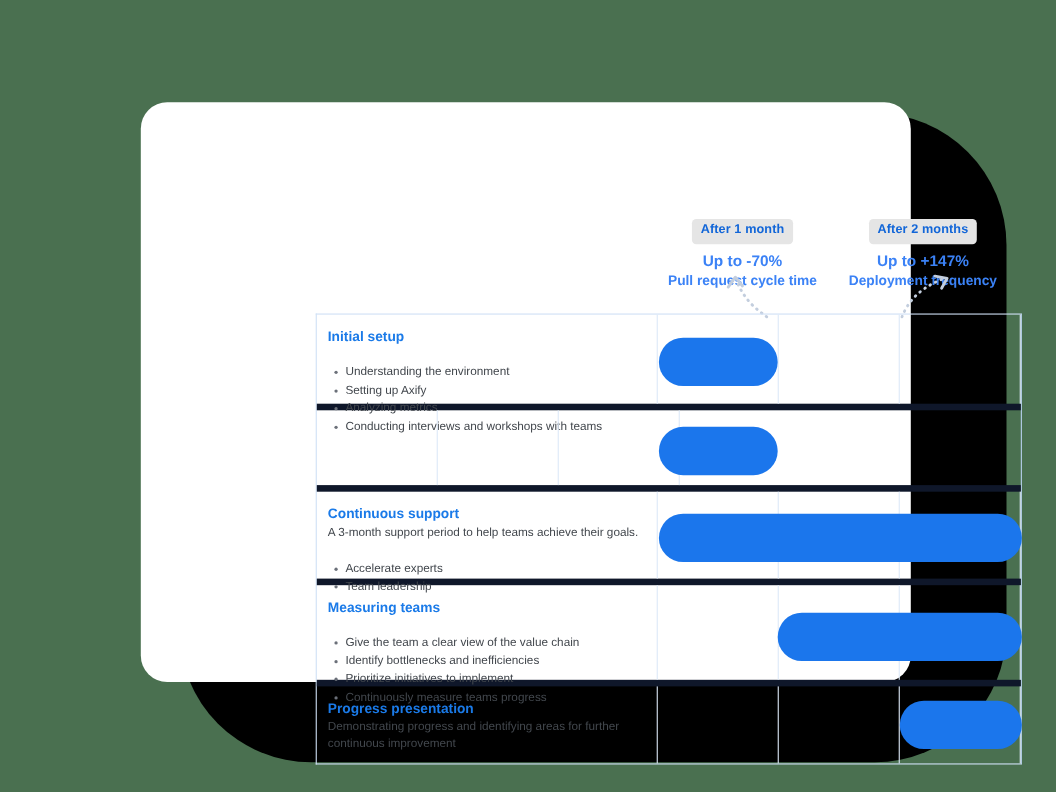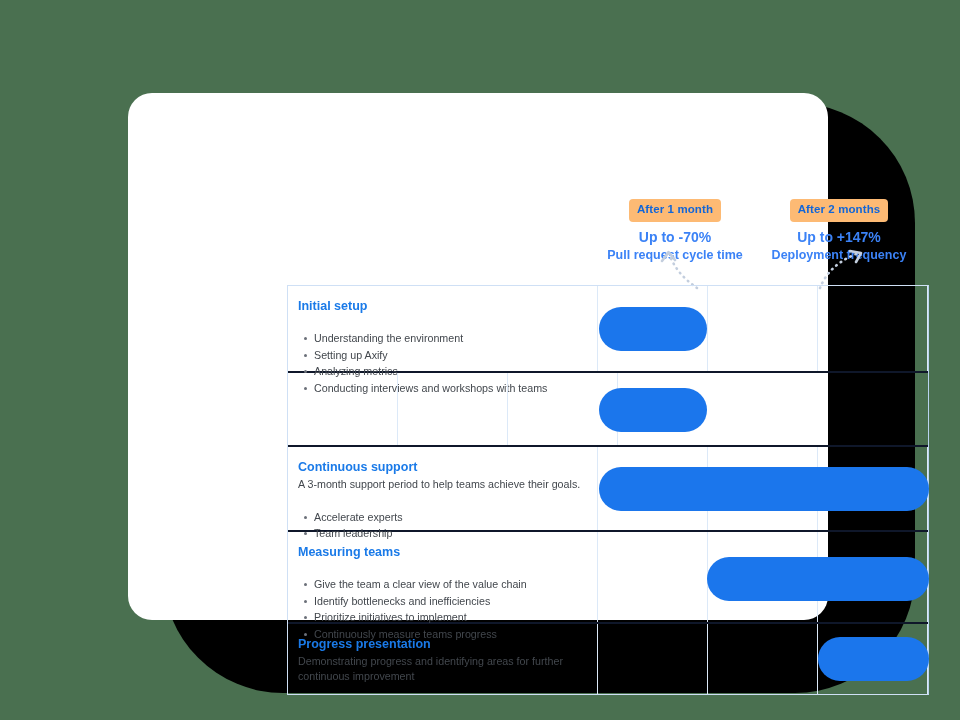--- a/index.html
+++ b/index.html
@@ -29,21 +29,21 @@
     left: 128px; top: 93px;
     width: 700px; height: 527px;
     background: #ffffff;
     border-radius: 24px;
   }
 
   
   .callout { position: absolute; text-align: center; }
   .callout .badge {
     display: inline-block;
-    background: #fdba74;
+    background: #e5e5e5;
     color: #1266d8;
     font-weight: bold;
     font-size: 11.5px;
     line-height: 1;
     padding: 5px 8px 6px 8px;
     border-radius: 4px;
     letter-spacing: .1px;
   }
   .callout .uplift {
     display: block;
@@ -71,21 +71,21 @@
   #table {
     position: absolute;
     left: 159px; top: 192px;
     width: 642px; height: 410px;
     border: 1px solid #cfe0f5;
     border-right: 1px solid #b9d3f0;
   }
   .row {
     position: relative;
     display: flex;
-    border-bottom: 2px solid #0f172a;
+    border-bottom: 6px solid #0f172a;
   }
   .row:last-child { border-bottom: none; }
 
   .cell-desc {
     width: 310px;
     flex: 0 0 310px;
     border-right: 1px solid #dce9f8;
     padding: 13px 14px 10px 10px;
   }
   .cell-track {

